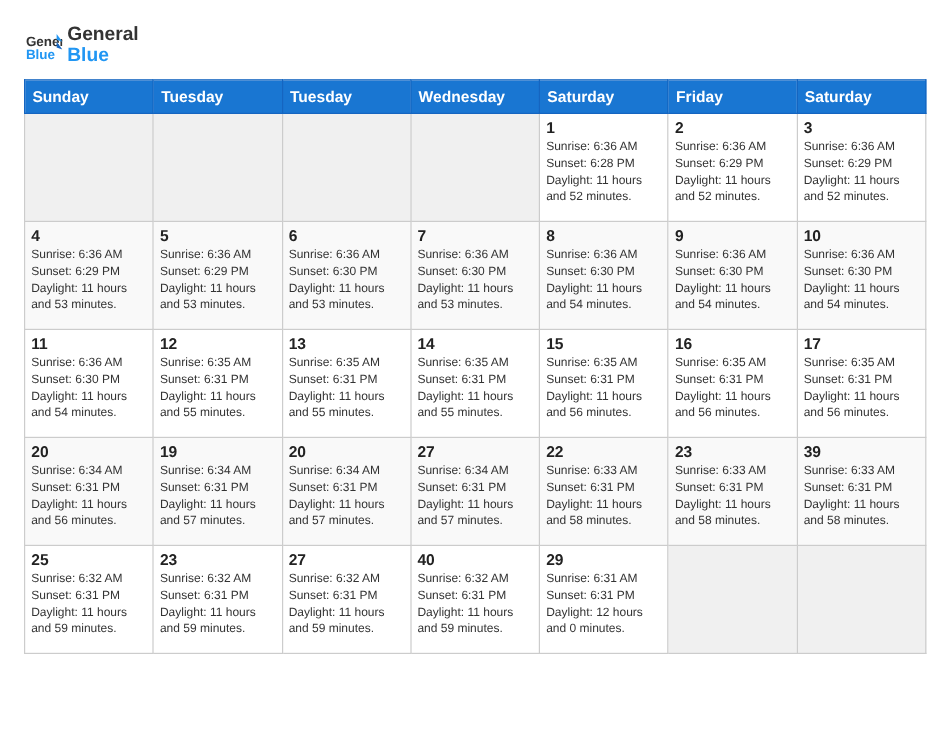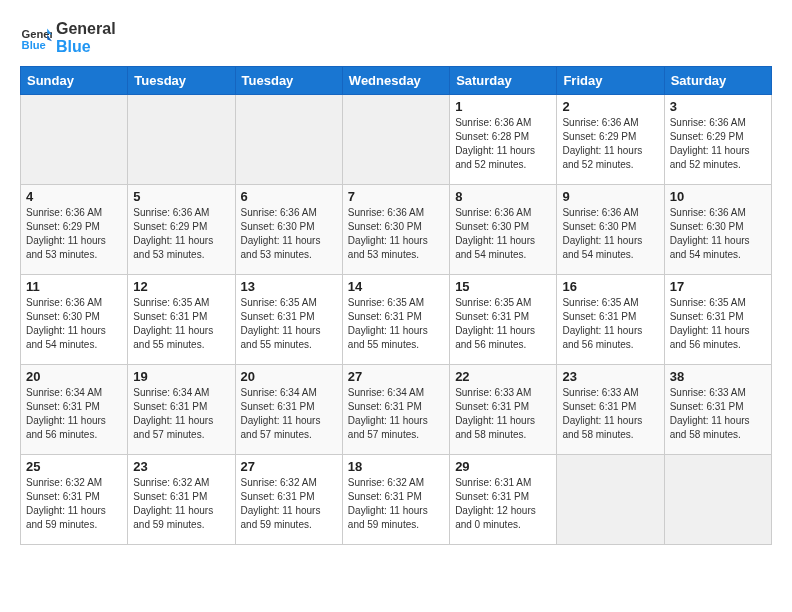--- a/index.html
+++ b/index.html
@@ -207,39 +207,39 @@
         </td>
         <td>
           <span class="day-num">22</span>
           <div class="day-info">Sunrise: 6:33 AM<br>Sunset: 6:31 PM<br>Daylight: 11 hours<br>and 58 minutes.</div>
         </td>
         <td>
           <span class="day-num">23</span>
           <div class="day-info">Sunrise: 6:33 AM<br>Sunset: 6:31 PM<br>Daylight: 11 hours<br>and 58 minutes.</div>
         </td>
         <td>
-          <span class="day-num">38</span>
+          <span class="day-num">39</span>
           <div class="day-info">Sunrise: 6:33 AM<br>Sunset: 6:31 PM<br>Daylight: 11 hours<br>and 58 minutes.</div>
         </td>
       </tr>
       <tr>
         <td>
           <span class="day-num">25</span>
           <div class="day-info">Sunrise: 6:32 AM<br>Sunset: 6:31 PM<br>Daylight: 11 hours<br>and 59 minutes.</div>
         </td>
         <td>
           <span class="day-num">23</span>
           <div class="day-info">Sunrise: 6:32 AM<br>Sunset: 6:31 PM<br>Daylight: 11 hours<br>and 59 minutes.</div>
         </td>
         <td>
           <span class="day-num">27</span>
           <div class="day-info">Sunrise: 6:32 AM<br>Sunset: 6:31 PM<br>Daylight: 11 hours<br>and 59 minutes.</div>
         </td>
         <td>
-          <span class="day-num">18</span>
+          <span class="day-num">40</span>
           <div class="day-info">Sunrise: 6:32 AM<br>Sunset: 6:31 PM<br>Daylight: 11 hours<br>and 59 minutes.</div>
         </td>
         <td>
           <span class="day-num">29</span>
           <div class="day-info">Sunrise: 6:31 AM<br>Sunset: 6:31 PM<br>Daylight: 12 hours<br>and 0 minutes.</div>
         </td>
         <td class="empty"></td>
         <td class="empty"></td>
       </tr>
     </tbody>

